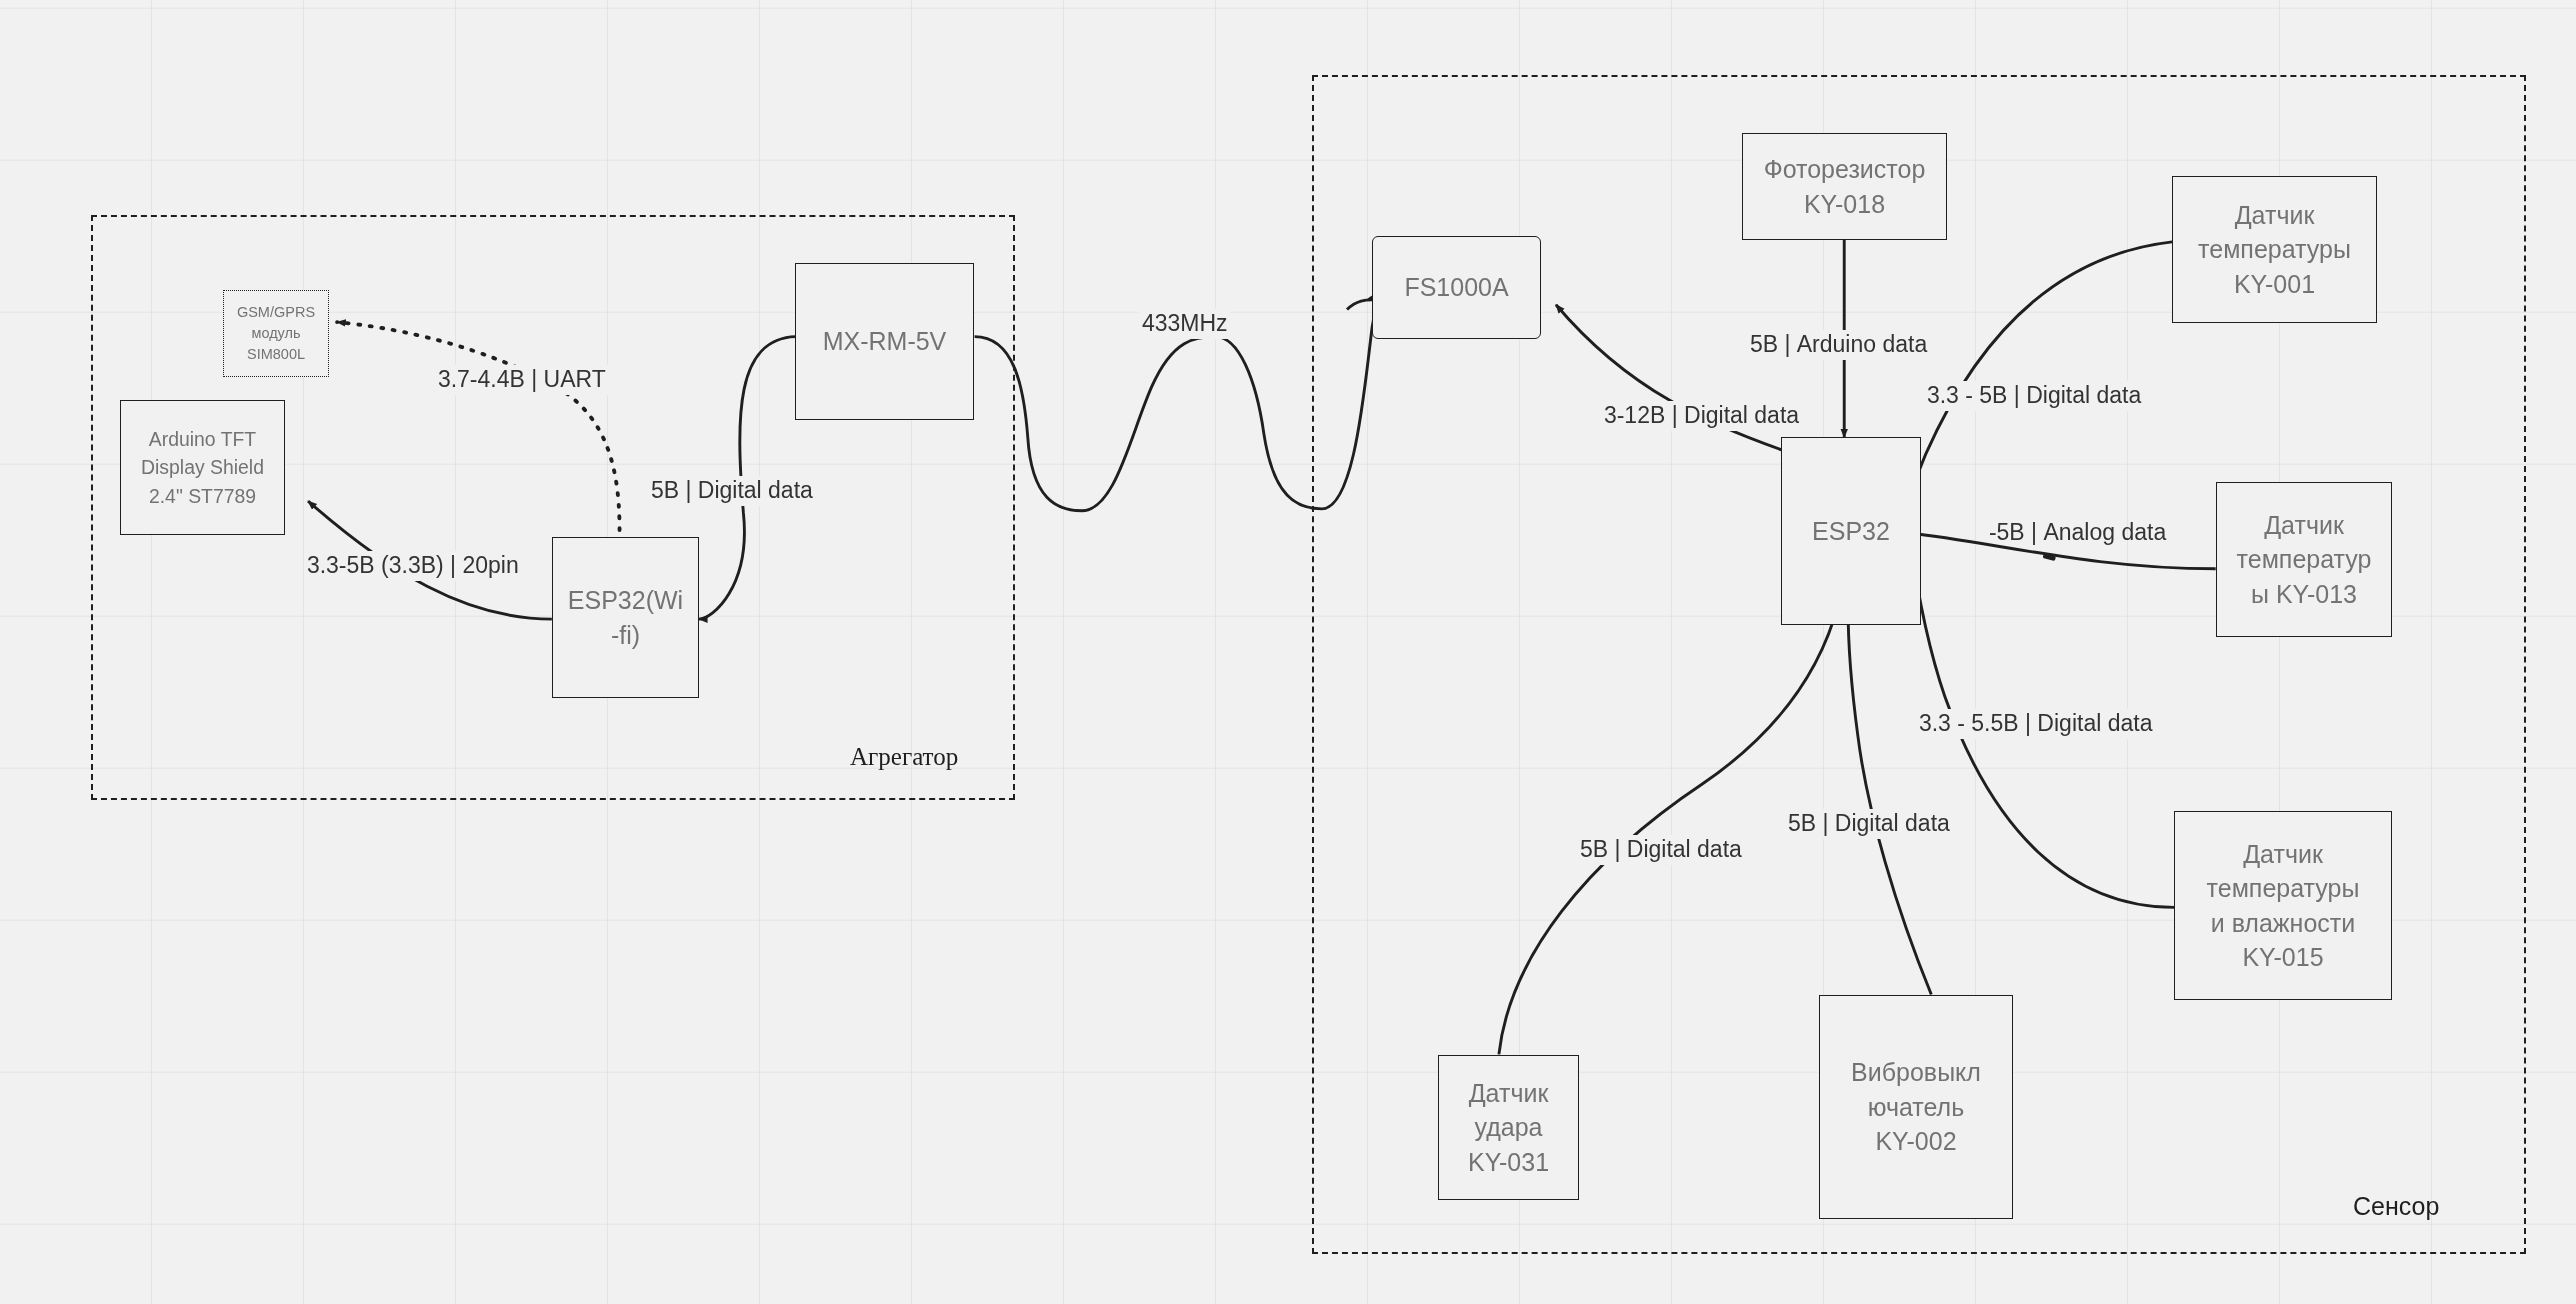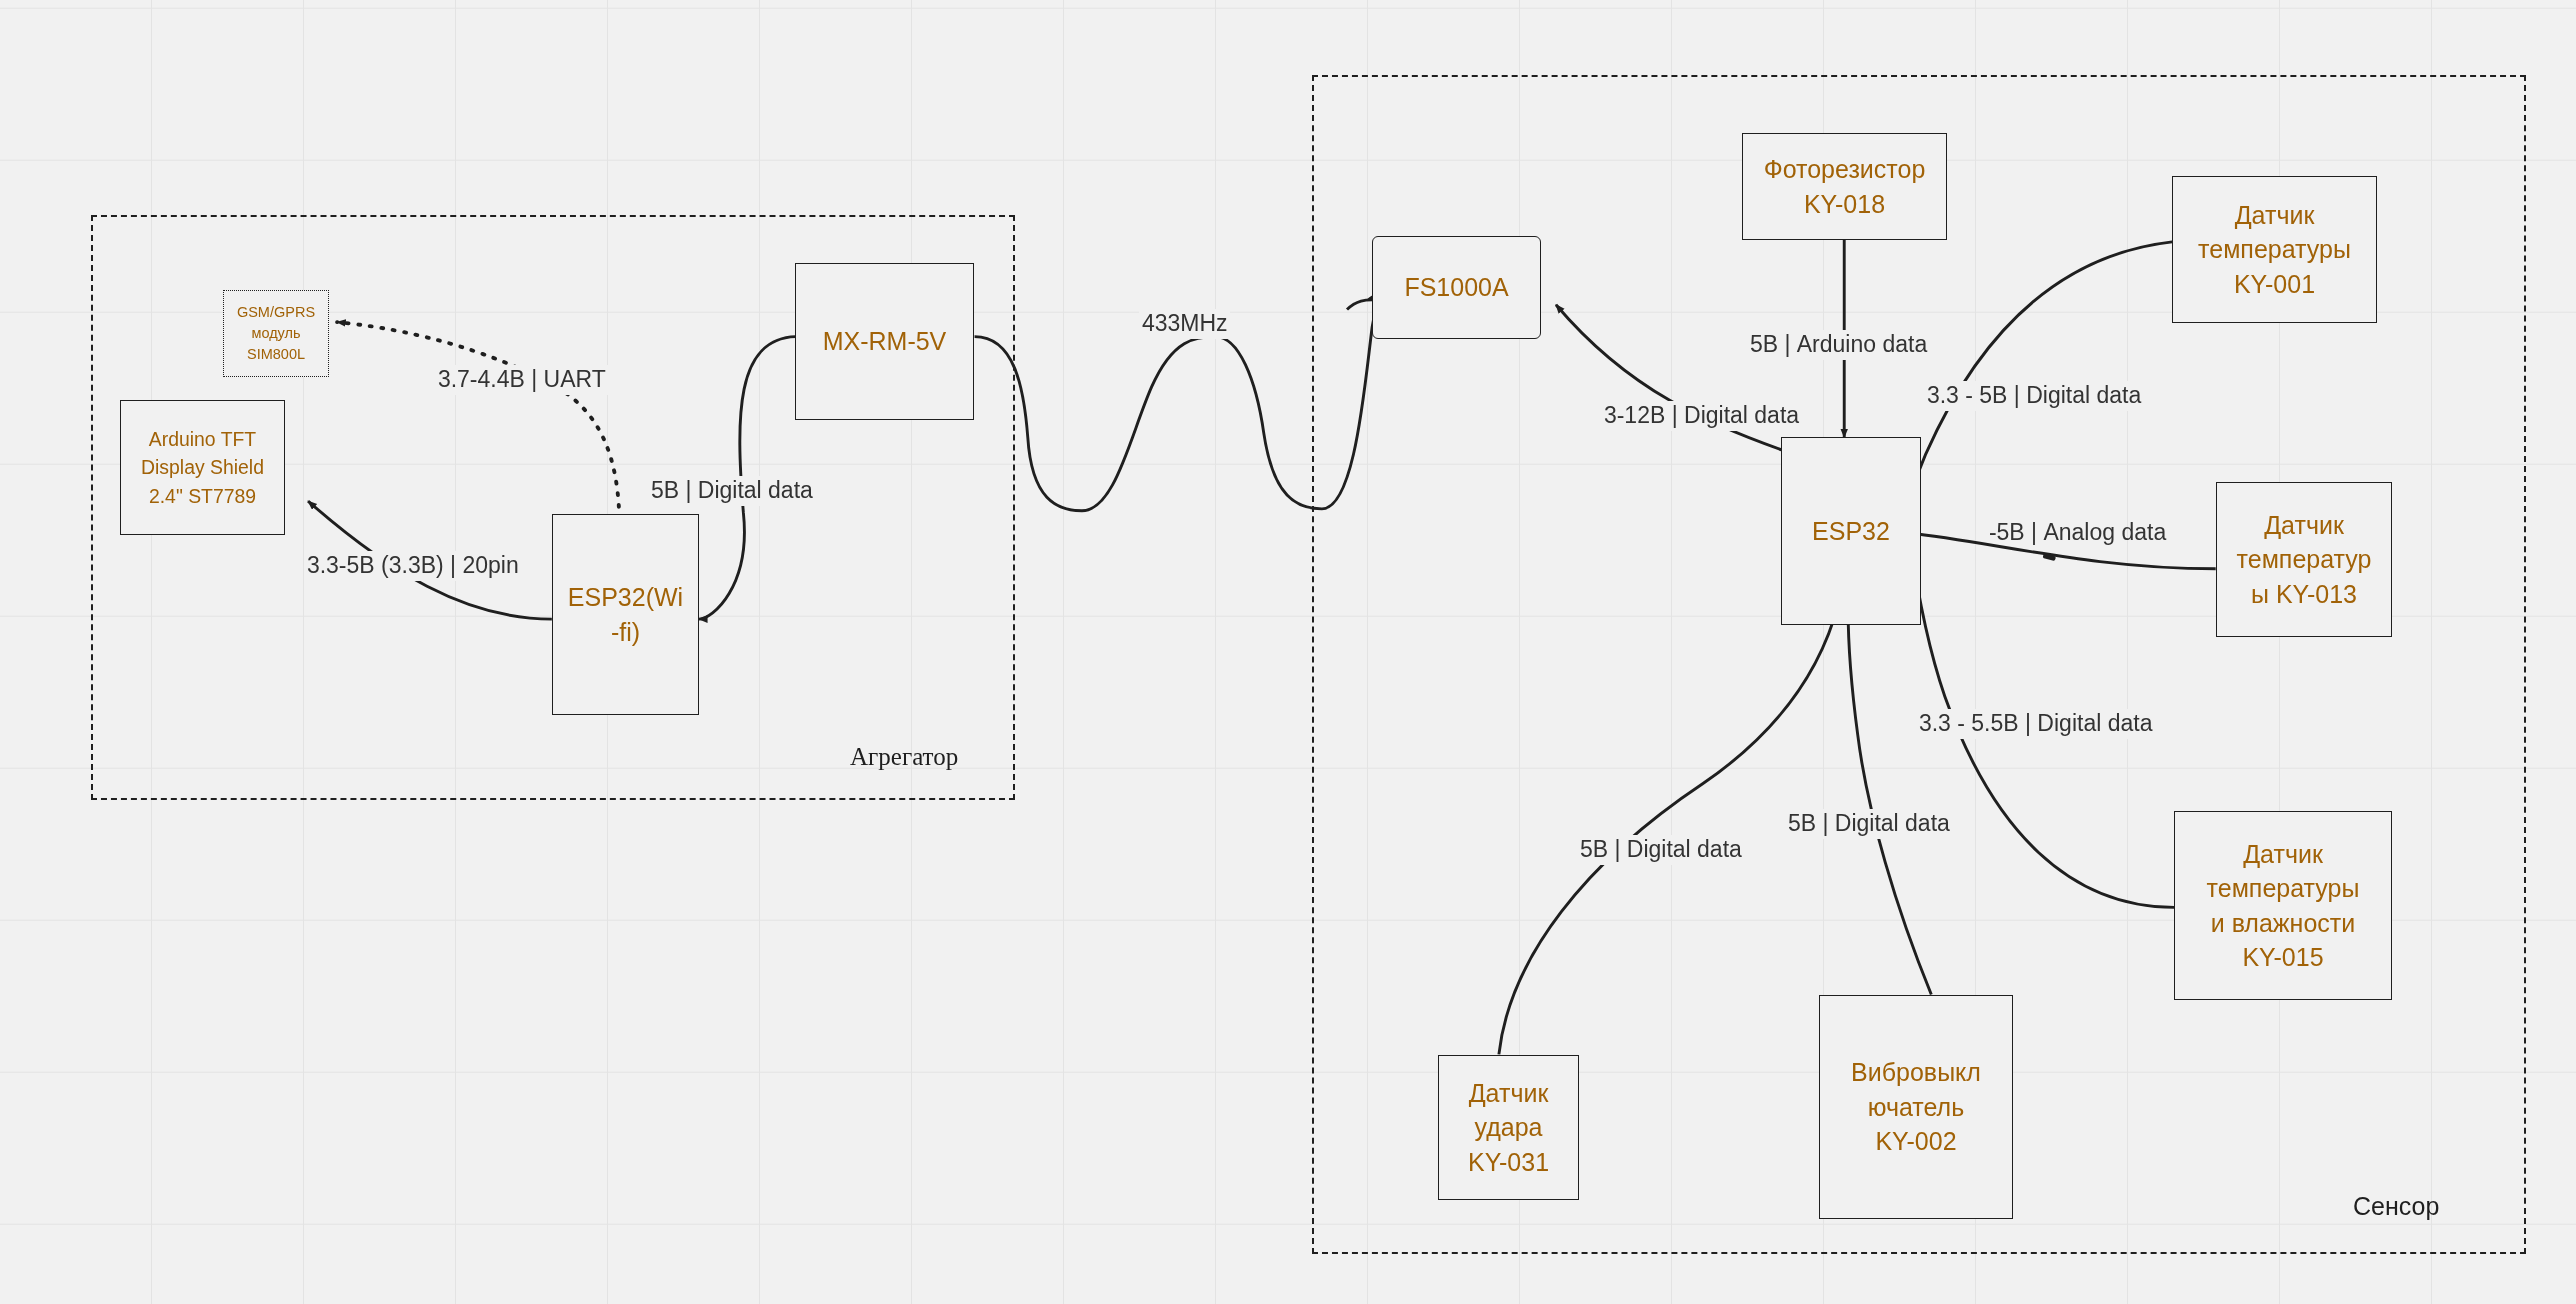--- a/index.html
+++ b/index.html
@@ -30,21 +30,21 @@
   }
   .node {
     position: absolute;
     box-sizing: border-box;
     background: #f1f1f1;
     border: 1.9px solid #1f1f1f;
     display: flex;
     align-items: center;
     justify-content: center;
     text-align: center;
-    color: #a16207;
+    color: #737373;
     font-size: 25px;
     line-height: 1.38;
     white-space: pre-line;
     padding: 1.9px 3.9px;
   }
   .node.small {
     border: 1.9px dotted #1f1f1f;
     font-size: 14.5px;
     line-height: 1.45;
   }
@@ -134,21 +134,21 @@
   </svg>
 
   <div class="node small" style="left:223px; top:290px; width:106px; height:87px;">GSM/GPRS
 модуль
 SIM800L</div>
 
   <div class="node med" style="left:120px; top:400px; width:165px; height:135px;">Arduino TFT
 Display Shield
 2.4" ST7789</div>
 
-  <div class="node" style="left:552px; top:514px; width:147px; height:201px;">ESP32(Wi
+  <div class="node" style="left:552px; top:537px; width:147px; height:161px;">ESP32(Wi
 -fi)</div>
 
   <div class="node" style="left:795px; top:263px; width:179px; height:157px;">MX-RM-5V</div>
 
   <div class="node" style="left:1372px; top:236px; width:169px; height:103px;border-radius:6px;">FS1000A</div>
 
   <div class="node" style="left:1781px; top:437px; width:140px; height:188px;">ESP32</div>
 
   <div class="node" style="left:1742px; top:133px; width:205px; height:107px;">Фоторезистор
 KY-018</div>

